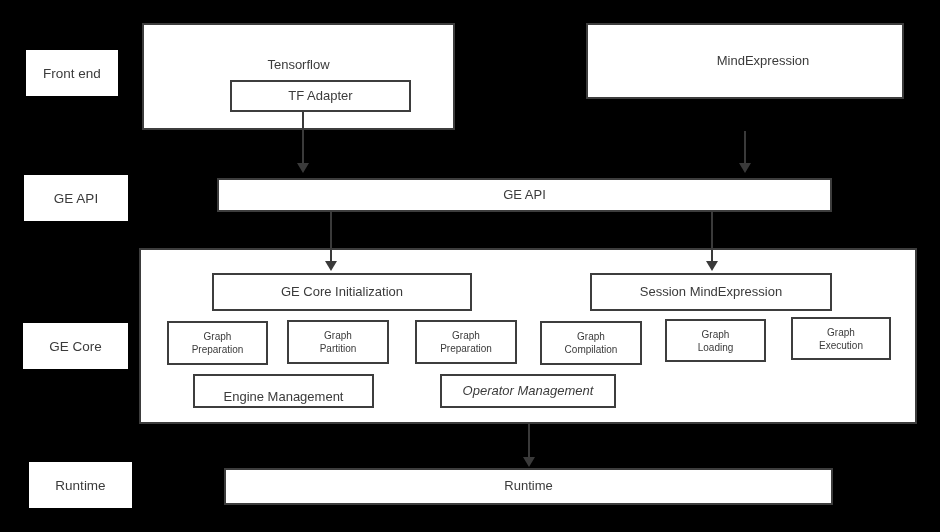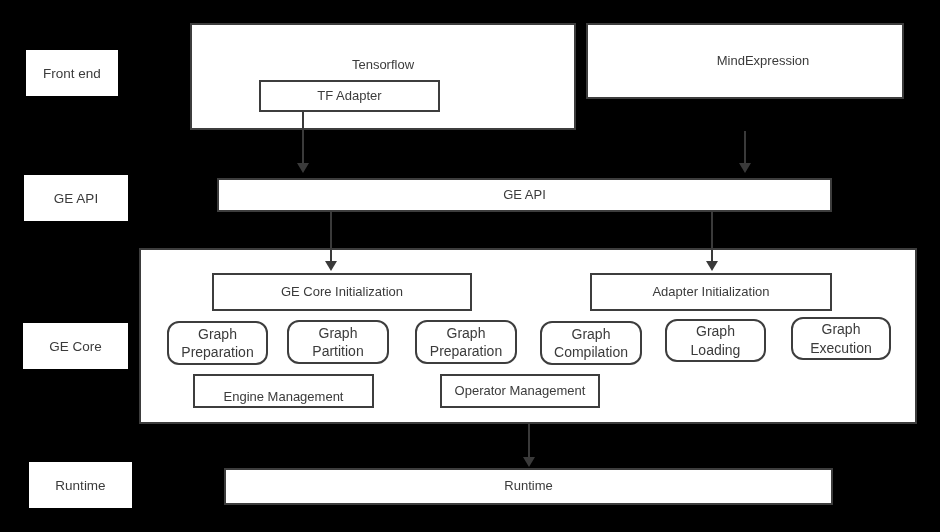--- a/index.html
+++ b/index.html
@@ -33,21 +33,21 @@
     font-size: 13.5px;
   }
   .container-title {
     position: absolute;
     left: 0;
     top: 32px;
     width: 100%;
     text-align: center;
     font-size: 13px;
   }
-  .stage-box { font-size: 14px; border-radius: 12px; }
+  .stage-box { font-size: 10px; }
   .arrow-line {
     position: absolute;
     width: 2px;
     background: #3a3a3a;
   }
   .arrow-head {
     position: absolute;
     width: 0;
     height: 0;
     border-left: 6px solid transparent;
@@ -66,42 +66,42 @@
   <div class="side-label" style="left:24px; top:175px; width:104px; height:46px;">
     <span>GE API</span>
   </div>
   <div class="side-label" style="left:23px; top:323px; width:105px; height:46px;">
     <span>GE Core</span>
   </div>
   <div class="side-label" style="left:29px; top:462px; width:103px; height:46px;">
     <span>Runtime</span>
   </div>
 
-  <div class="box" style="left:142px; top:23px; width:386px; height:107px; align-items:flex-start;margin-left:48px;">
+  <div class="box" style="left:142px; top:23px; width:313px; height:107px; align-items:flex-start;">
     <div class="container-title">Tensorflow</div>
-    <div class="box" style="left:67px; top:55px; width:181px; height:32px;">
+    <div class="box" style="left:86px; top:55px; width:181px; height:32px;">
       <span>TF Adapter</span>
     </div>
   </div>
 
   <div class="box" style="left:586px; top:23px; width:318px; height:76px;padding-left:36px;">
     <span>MindExpression</span>
   </div>
 
   <div class="box" style="left:217px; top:178px; width:615px; height:34px;">
     <span>GE API</span>
   </div>
 
   <div class="box" style="left:139px; top:248px; width:778px; height:176px; display:block;">
 
     <div class="box" style="left:71px; top:23px; width:260px; height:38px;">
       <span>GE Core Initialization</span>
     </div>
     <div class="box" style="left:449px; top:23px; width:242px; height:38px;">
-      <span>Adapter Initialization</span>
+      <span>Session MindExpression</span>
     </div>
 
     <div class="box stage-box" style="left:26px; top:71px; width:101px; height:44px; flex-direction:column;">
       <span>Graph</span>
       <span>Preparation</span>
     </div>
     <div class="box stage-box" style="left:146px; top:70px; width:102px; height:44px; flex-direction:column;">
       <span>Graph</span>
       <span>Partition</span>
     </div>
@@ -118,21 +118,21 @@
       <span>Loading</span>
     </div>
     <div class="box stage-box" style="left:650px; top:67px; width:100px; height:43px; flex-direction:column;">
       <span>Graph</span>
       <span>Execution</span>
     </div>
 
     <div class="box" style="left:52px; top:124px; width:181px; height:34px;align-items:flex-end;">
       <span>Engine Management</span>
     </div>
-    <div class="box" style="left:299px; top:124px; width:160px; height:34px;">
+    <div class="box" style="left:299px; top:124px; width:176px; height:34px;font-style:italic;">
       <span>Operator Management</span>
     </div>
   </div>
 
   <div class="box" style="left:224px; top:468px; width:609px; height:37px;">
     <span>Runtime</span>
   </div>
 
   <div>
     <div class="arrow-line" style="left:302px; top:112px; height:52px;"></div>

